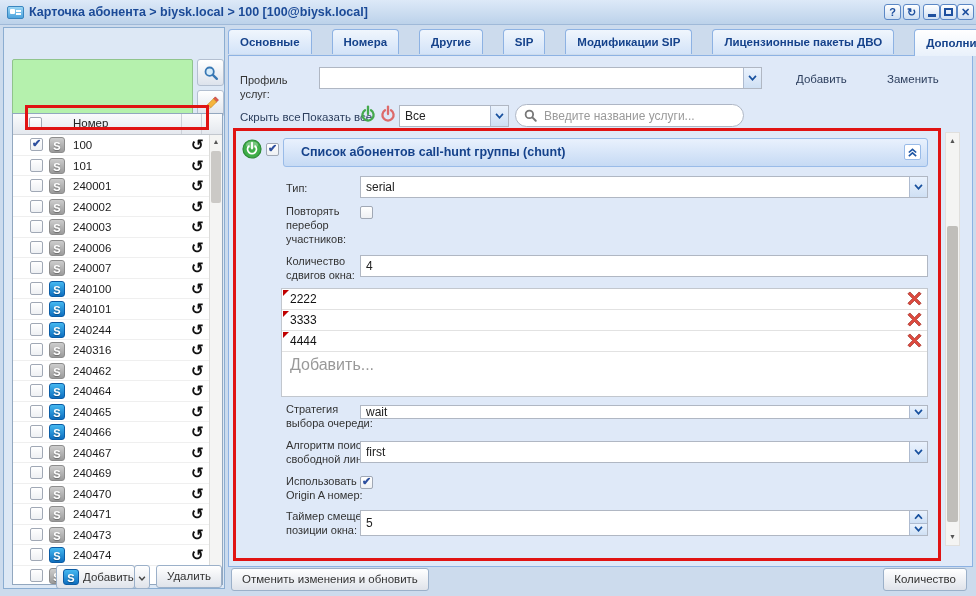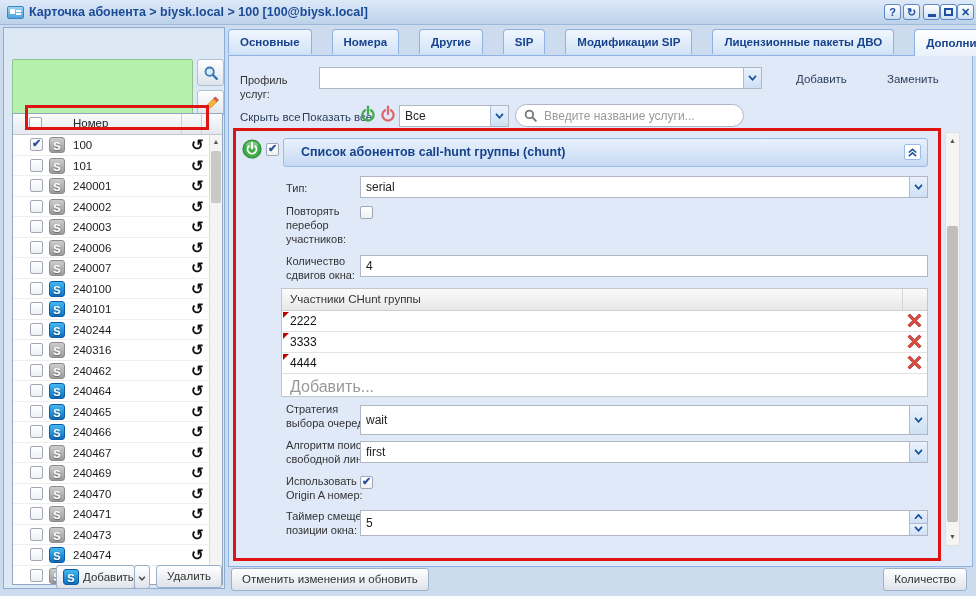--- a/index.html
+++ b/index.html
@@ -399,24 +399,20 @@
 участников:</span>
 <span class="cb" style="left:360px; top:206px;"></span>
 
 <span class="flbl" style="left:286px; top:254px;">Количество
 сдвигов окна:</span>
 <div class="tinput" style="left:360px; top:255px; width:568px; height:22px;">
   <input value="4" style="">
 </div>
 
 <div class="mtable">
-  <div class="mhead">
-    <span>Участники CHunt группы</span>
-    <span class="sep"></span>
-  </div>
   <div>
       <div class="mrow">
         <div class="mval dirty">2222</div>
         <div class="mdel"><svg width="15" height="15" viewBox="0 0 16 16">
             <path d="M3 1 L8 6 L13 1 L15 3 L10 8 L15 13 L13 15 L8 10 L3 15 L1 13 L6 8 L1 3 Z" fill="#e04a3f" stroke="#9e2b22" stroke-width="0.8"></path>
           </svg></div>
       </div>
       <div class="mrow">
         <div class="mval dirty">3333</div>
         <div class="mdel"><svg width="15" height="15" viewBox="0 0 16 16">
@@ -428,21 +424,21 @@
         <div class="mdel"><svg width="15" height="15" viewBox="0 0 16 16">
             <path d="M3 1 L8 6 L13 1 L15 3 L10 8 L15 13 L13 15 L8 10 L3 15 L1 13 L6 8 L1 3 Z" fill="#e04a3f" stroke="#9e2b22" stroke-width="0.8"></path>
           </svg></div>
       </div>
     </div>
   <div class="maddrow">Добавить...</div>
 </div>
 
 <span class="flbl" style="left:286px; top:402px;">Стратегия
 выбора очереди:</span>
-<div class="combo" style="left:360px; top:405px; width:568px; height:30px;">
+<div class="combo" style="left:360px; top:405px; width:568px; height:14px;">
   <input value="wait" style="">
   <div class="ctrg">
     <svg width="9" height="6" viewBox="0 0 10 7">
         <path d="M1 1 L5 5.5 L9 1" fill="none" stroke="#17509e" stroke-width="2"></path>
       </svg>
   </div>
 </div>
 
 <span class="flbl" style="left:286px; top:438px;">Алгоритм поиска
 свободной линии:</span>

